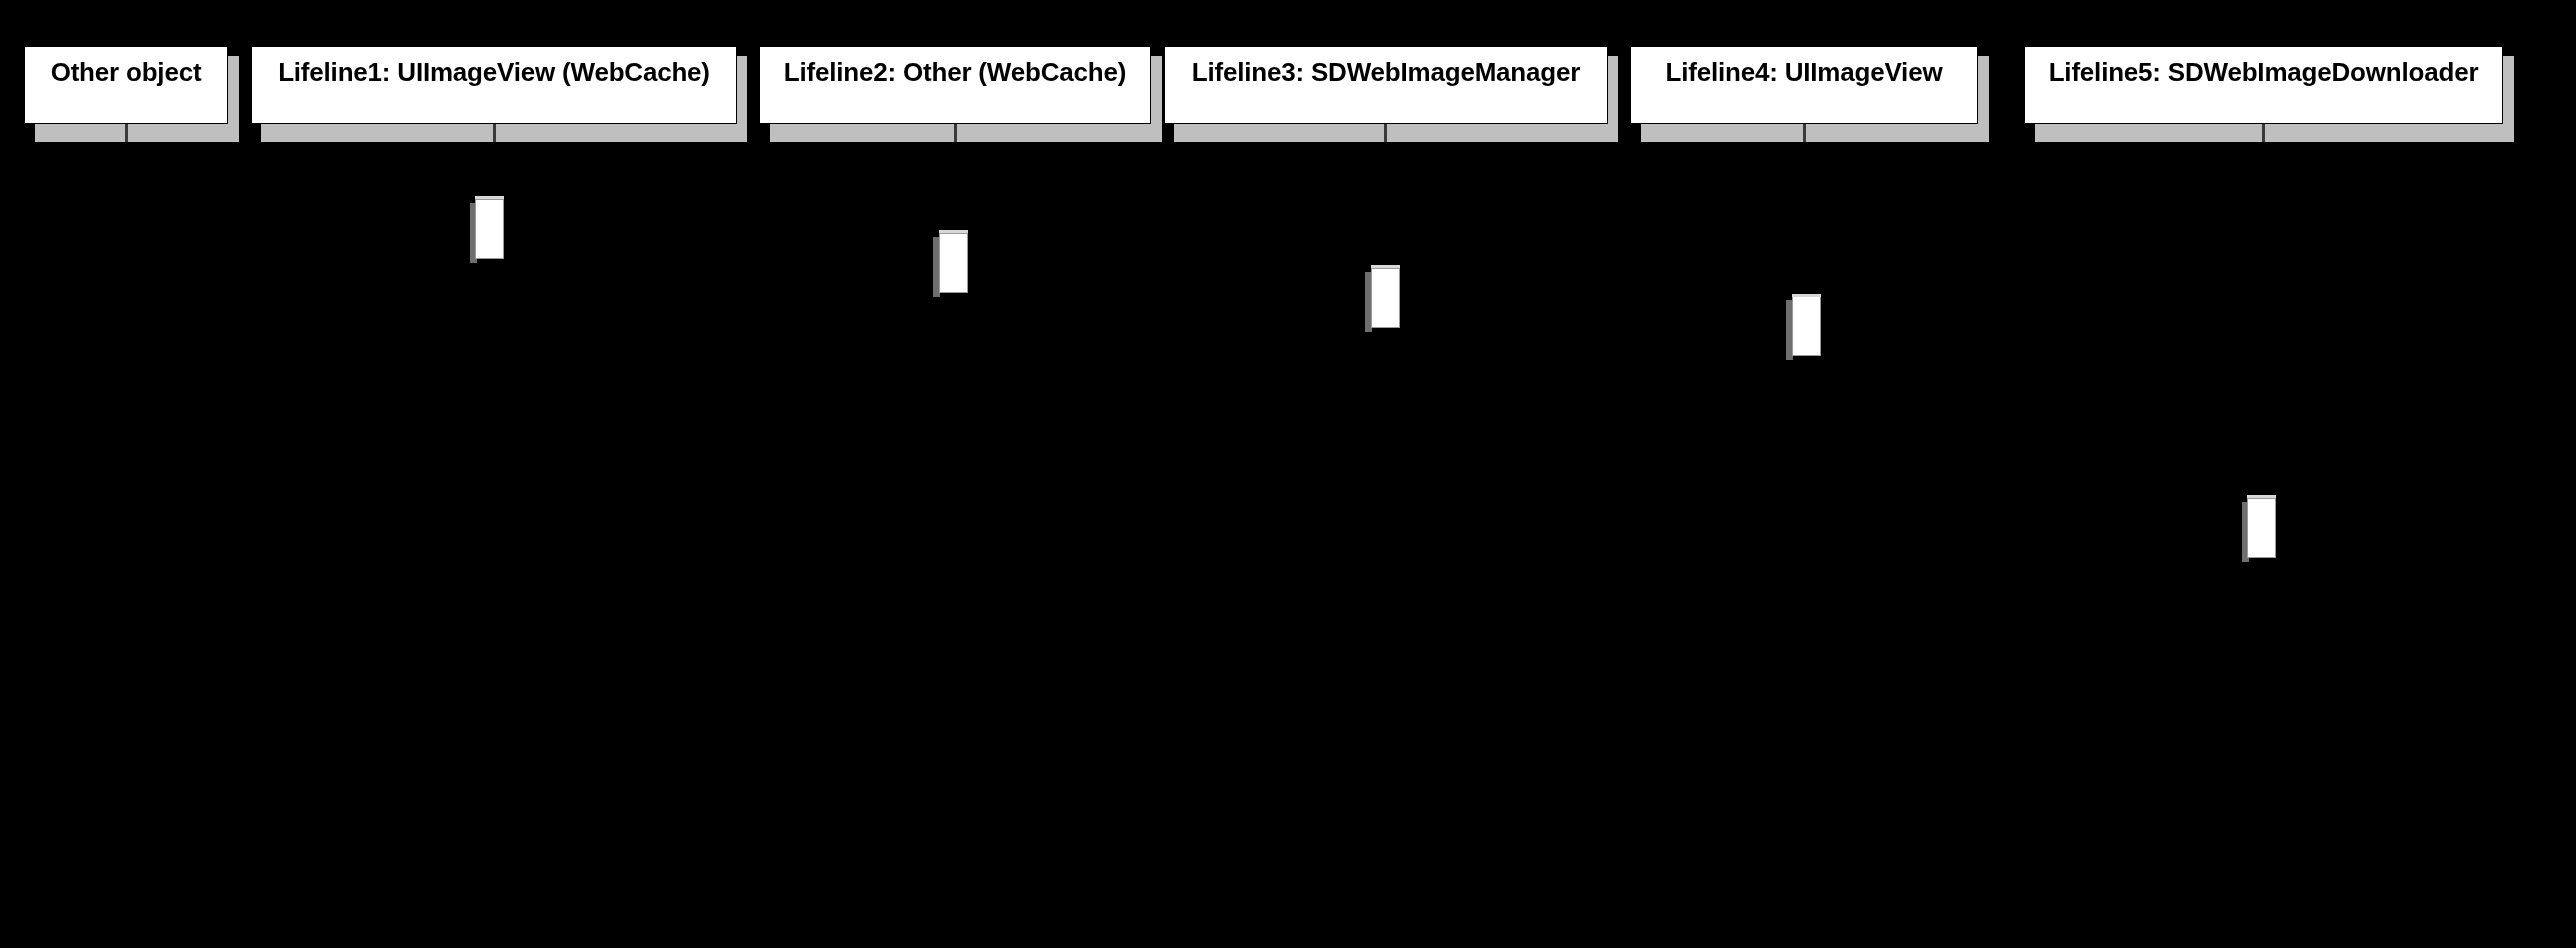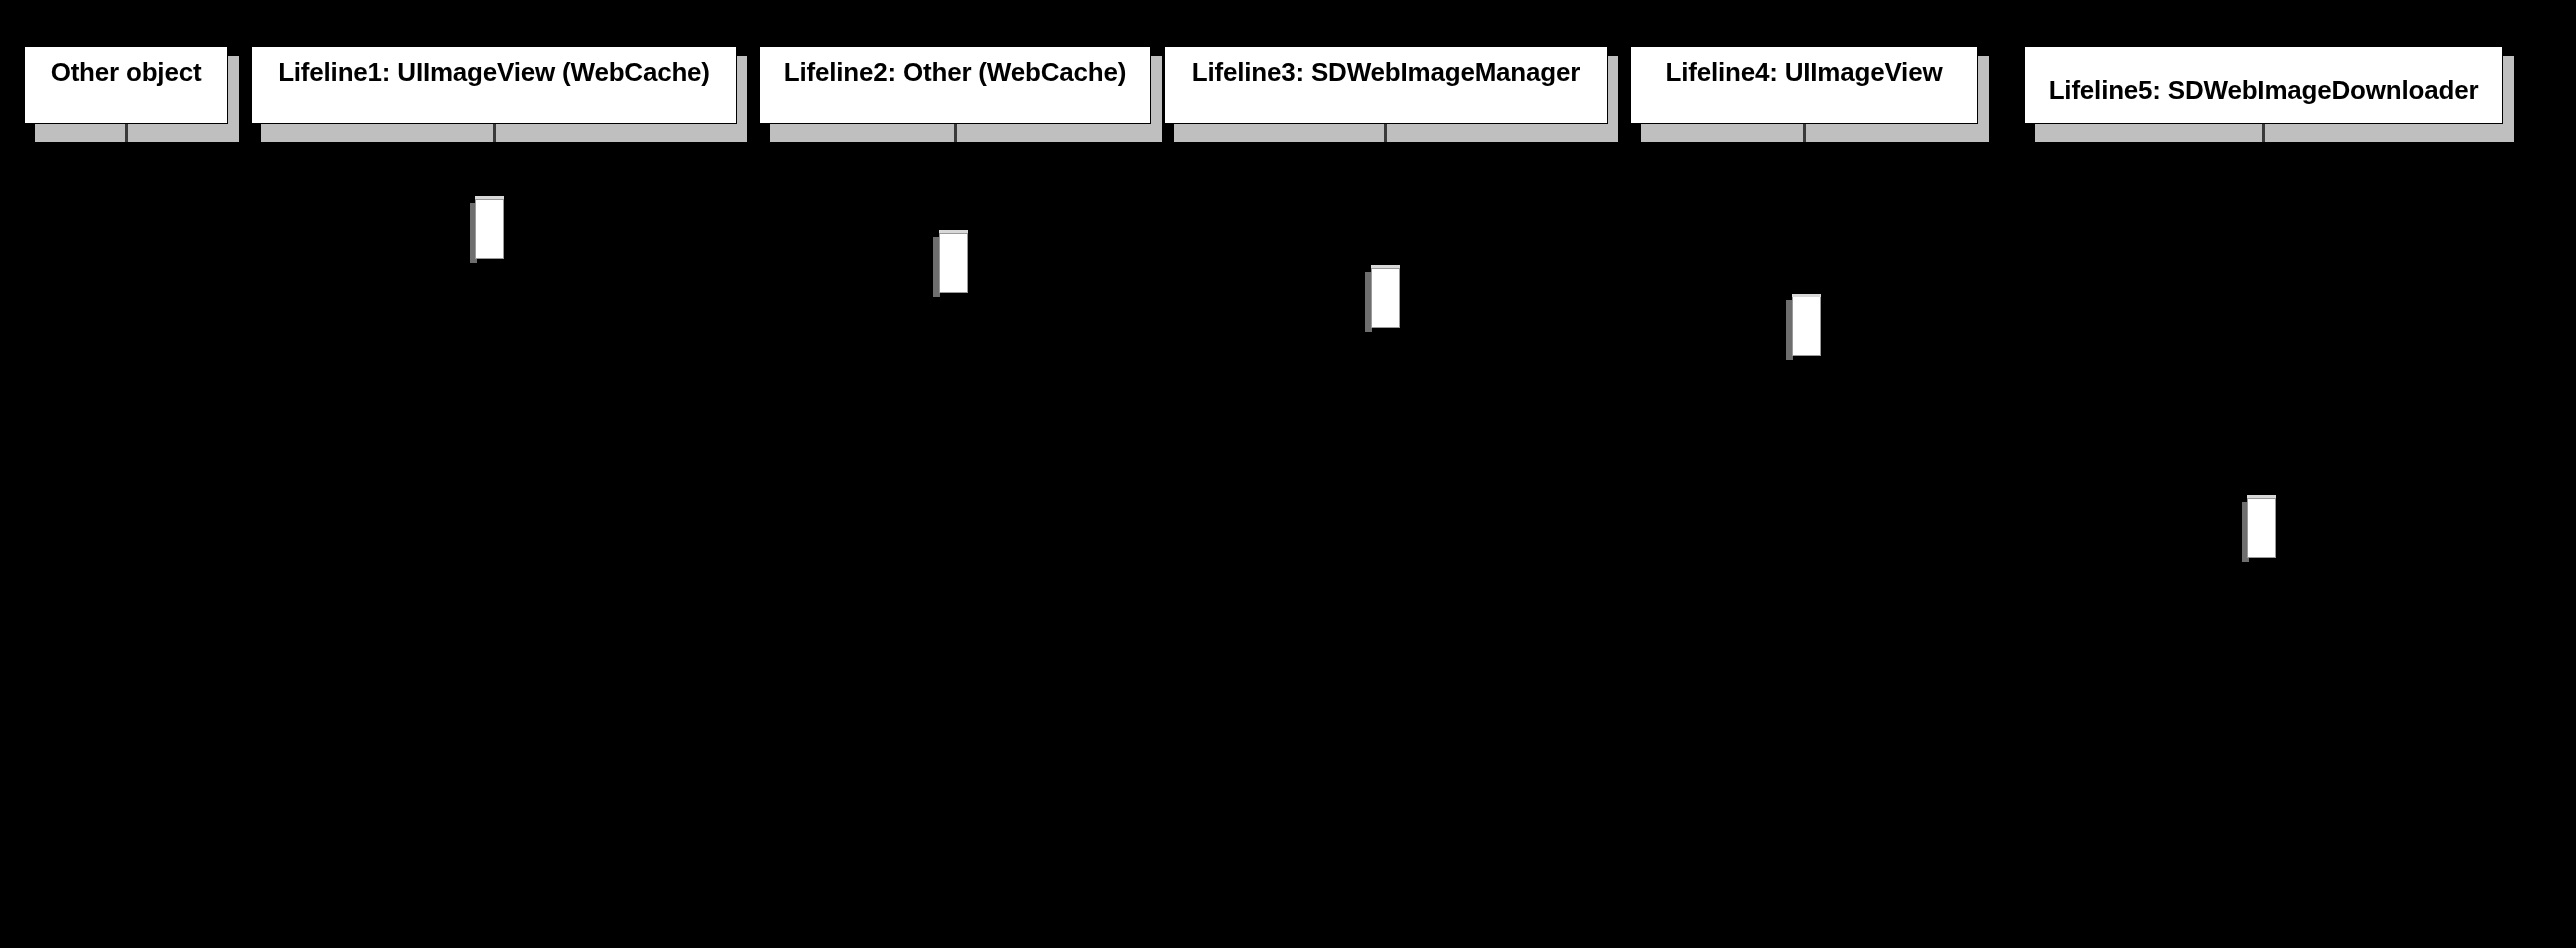--- a/index.html
+++ b/index.html
@@ -130,21 +130,21 @@
       </div>
       <div class="header-shadow" style="left: 1174px; top: 56px; width: 444px; height: 78px;"></div>
       <div class="lifeline-header" style="left: 1164px; top: 46px; width: 444px; height: 78px;">
         <span class="lifeline-header-label">Lifeline3: SDWebImageManager</span>
       </div>
       <div class="header-shadow" style="left: 1641px; top: 56px; width: 348px; height: 78px;"></div>
       <div class="lifeline-header" style="left: 1630px; top: 46px; width: 348px; height: 78px;">
         <span class="lifeline-header-label">Lifeline4: UIImageView</span>
       </div>
       <div class="header-shadow" style="left: 2035px; top: 56px; width: 479px; height: 78px;"></div>
-      <div class="lifeline-header" style="left: 2024px; top: 46px; width: 479px; height: 78px; align-items: center;">
+      <div class="lifeline-header" style="left: 2024px; top: 46px; width: 479px; height: 78px;">
         <span class="lifeline-header-label">Lifeline5: SDWebImageDownloader</span>
       </div>
     </div>
   <div id="layer-activations">
       <div class="activation-shadow" style="left: 470px; top: 203px; width: 6.8px; height: 60px;"></div>
       <div class="activation-cap" style="left: 475px; top: 196px; width: 29px; height: 2.9px;"></div>
       <div class="activation" style="left: 475px; top: 199px; width: 29px; height: 60px;"></div>
       <div class="activation-shadow" style="left: 933px; top: 237px; width: 6.8px; height: 60px;"></div>
       <div class="activation-cap" style="left: 939px; top: 230px; width: 29px; height: 2.9px;"></div>
       <div class="activation" style="left: 939px; top: 233px; width: 29px; height: 60px;"></div>

